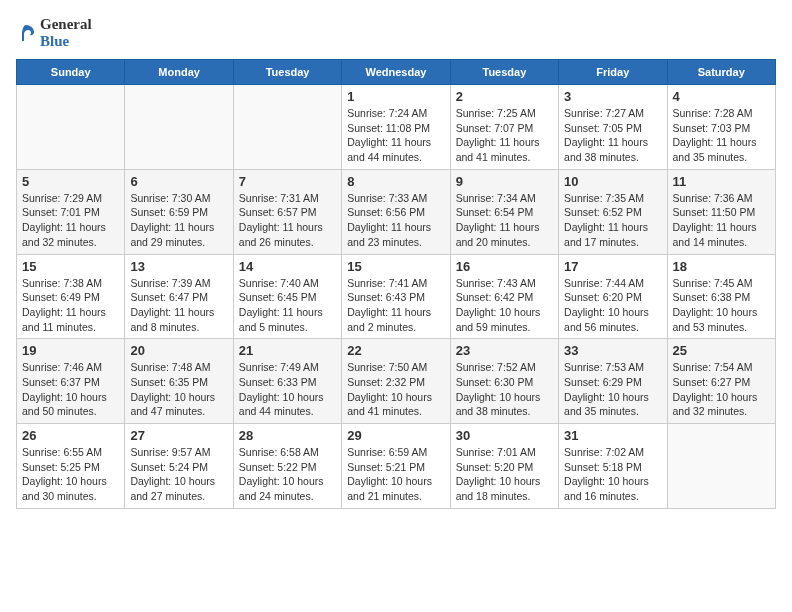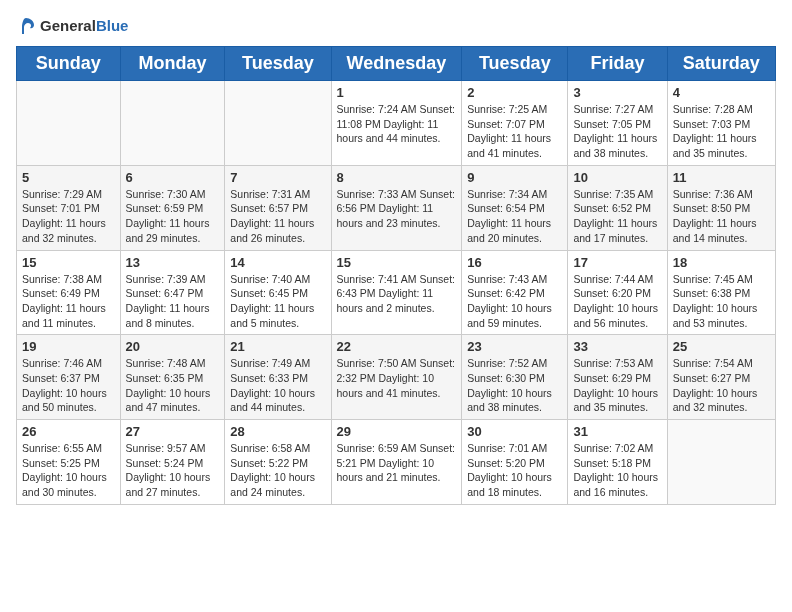--- a/index.html
+++ b/index.html
@@ -36,21 +36,21 @@
     .calendar {
       width: 100%;
       border-collapse: collapse;
       border: 1px solid #ccc;
     }
     .calendar th {
       background-color: #2a6db5;
       color: #fff;
       text-align: center;
       padding: 6px 15px;
-      font-size: 18px;
+      font-size: 11px;
       border: 1px solid #1a5da5;
     }
     .calendar td {
       border: 1px solid #ccc;
       vertical-align: top;
       padding: 4px 5px;
       width: calc(100% / 7);
       min-height: 80px;
       font-size: 11px;
       color: #333;
@@ -78,23 +78,23 @@
     }
   </style>
 </head>
 <body>
 
 <div class="header-area">
   <div class="logo">
     <svg width="20" height="20" viewBox="0 0 20 20">
       <path d="M10 2 C14 2 18 5 18 9 C18 11 16 13 14 12 C16 10 15 7 12 7 C10 7 8 9 8 11 L8 18 L6 18 L6 11 C6 7 7.5 2 10 2Z" fill="#2a6db5"></path>
     </svg>
-    <div style="display:flex;flex-direction:row;line-height:1.1;">
+    <div style="display:flex;flex-direction:column;line-height:1.1;font-family:Liberation Serif, serif;">
       <span style="font-size:15px;font-weight:bold;color:#333;">General</span>
-      <span style="font-size:15px;font-weight:bold;color:#2a6db5;text-align:center;">Blue</span>
+      <span style="font-size:15px;font-weight:bold;color:#2a6db5;">Blue</span>
     </div>
   </div>
   <div class="title-area">
     <div class="month-title"></div>
     <div class="location-title"></div>
   </div>
 </div>
 
 <table class="calendar">
   <thead>
@@ -171,21 +171,21 @@
         </td>
         <td>
           <span class="day-number">10</span>
           <div class="day-info">Sunrise: 7:35 AM
 Sunset: 6:52 PM
 Daylight: 11 hours and 17 minutes.</div>
         </td>
         <td>
           <span class="day-number">11</span>
           <div class="day-info">Sunrise: 7:36 AM
-Sunset: 8:50 PM
+Sunset: 11:50 PM
 Daylight: 11 hours and 14 minutes.</div>
         </td>
       </tr>
       <tr>
         <td>
           <span class="day-number">15</span>
           <div class="day-info">Sunrise: 7:38 AM
 Sunset: 6:49 PM
 Daylight: 11 hours and 11 minutes.</div>
         </td>

